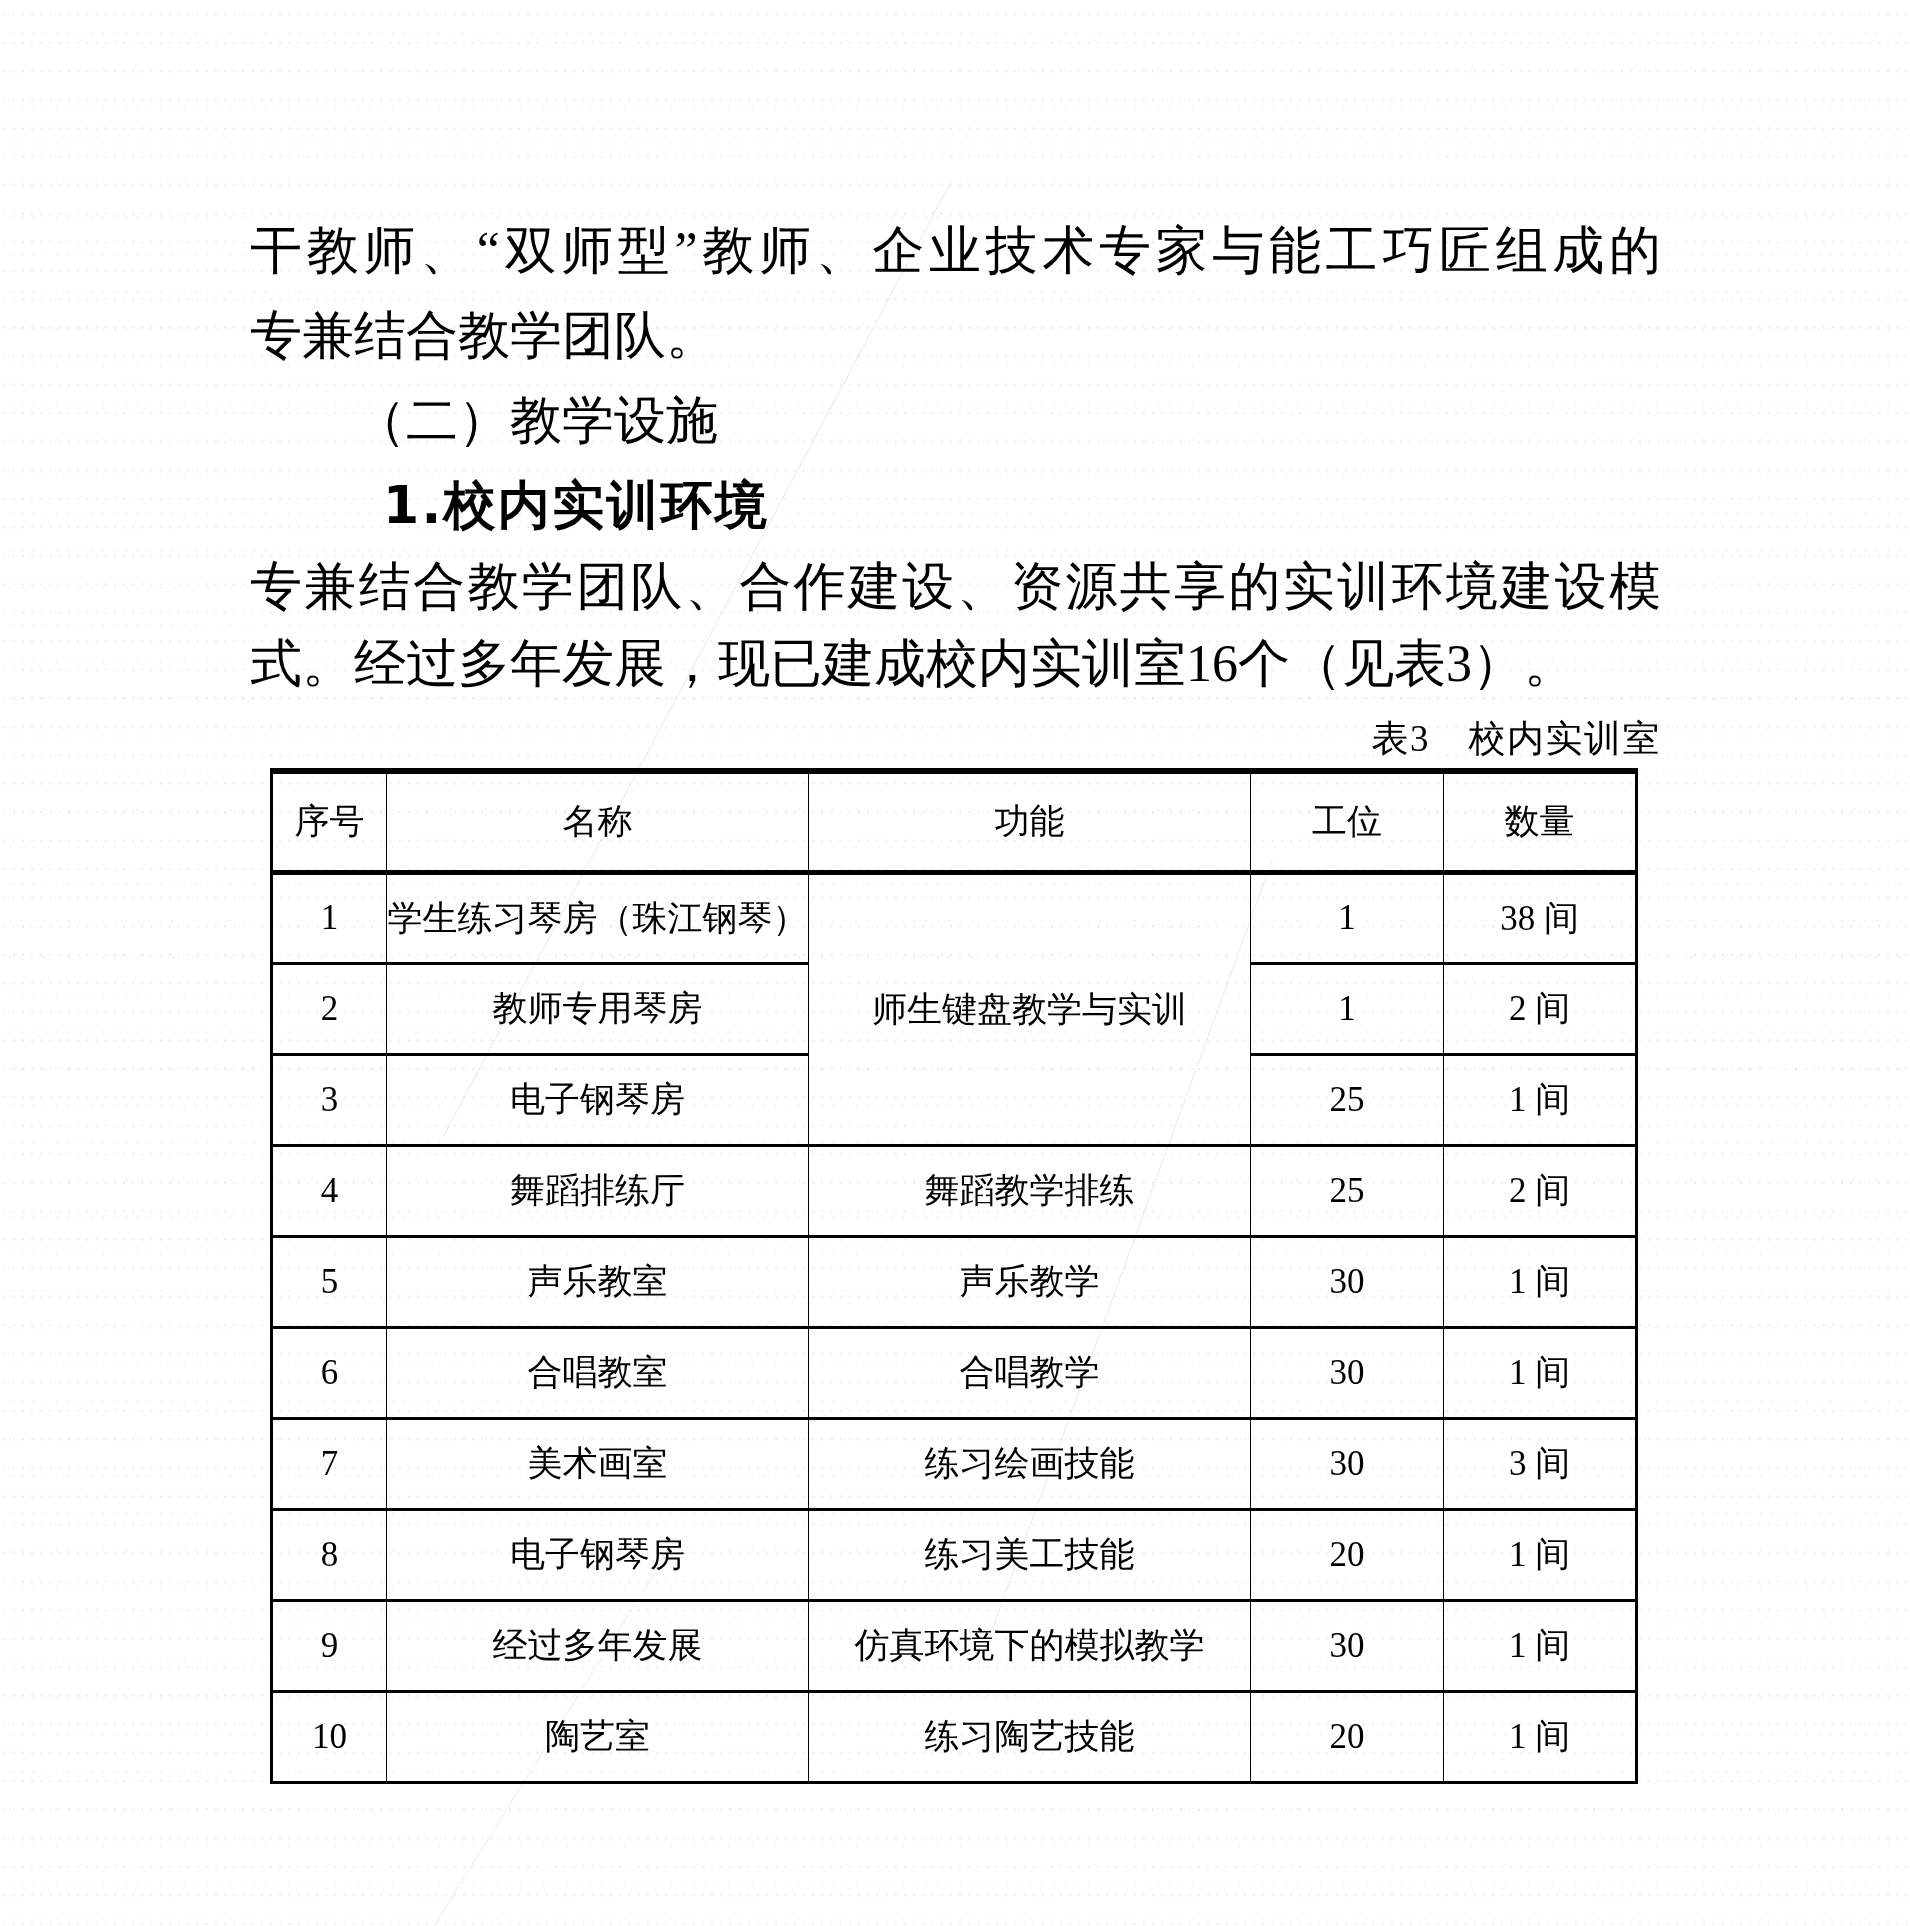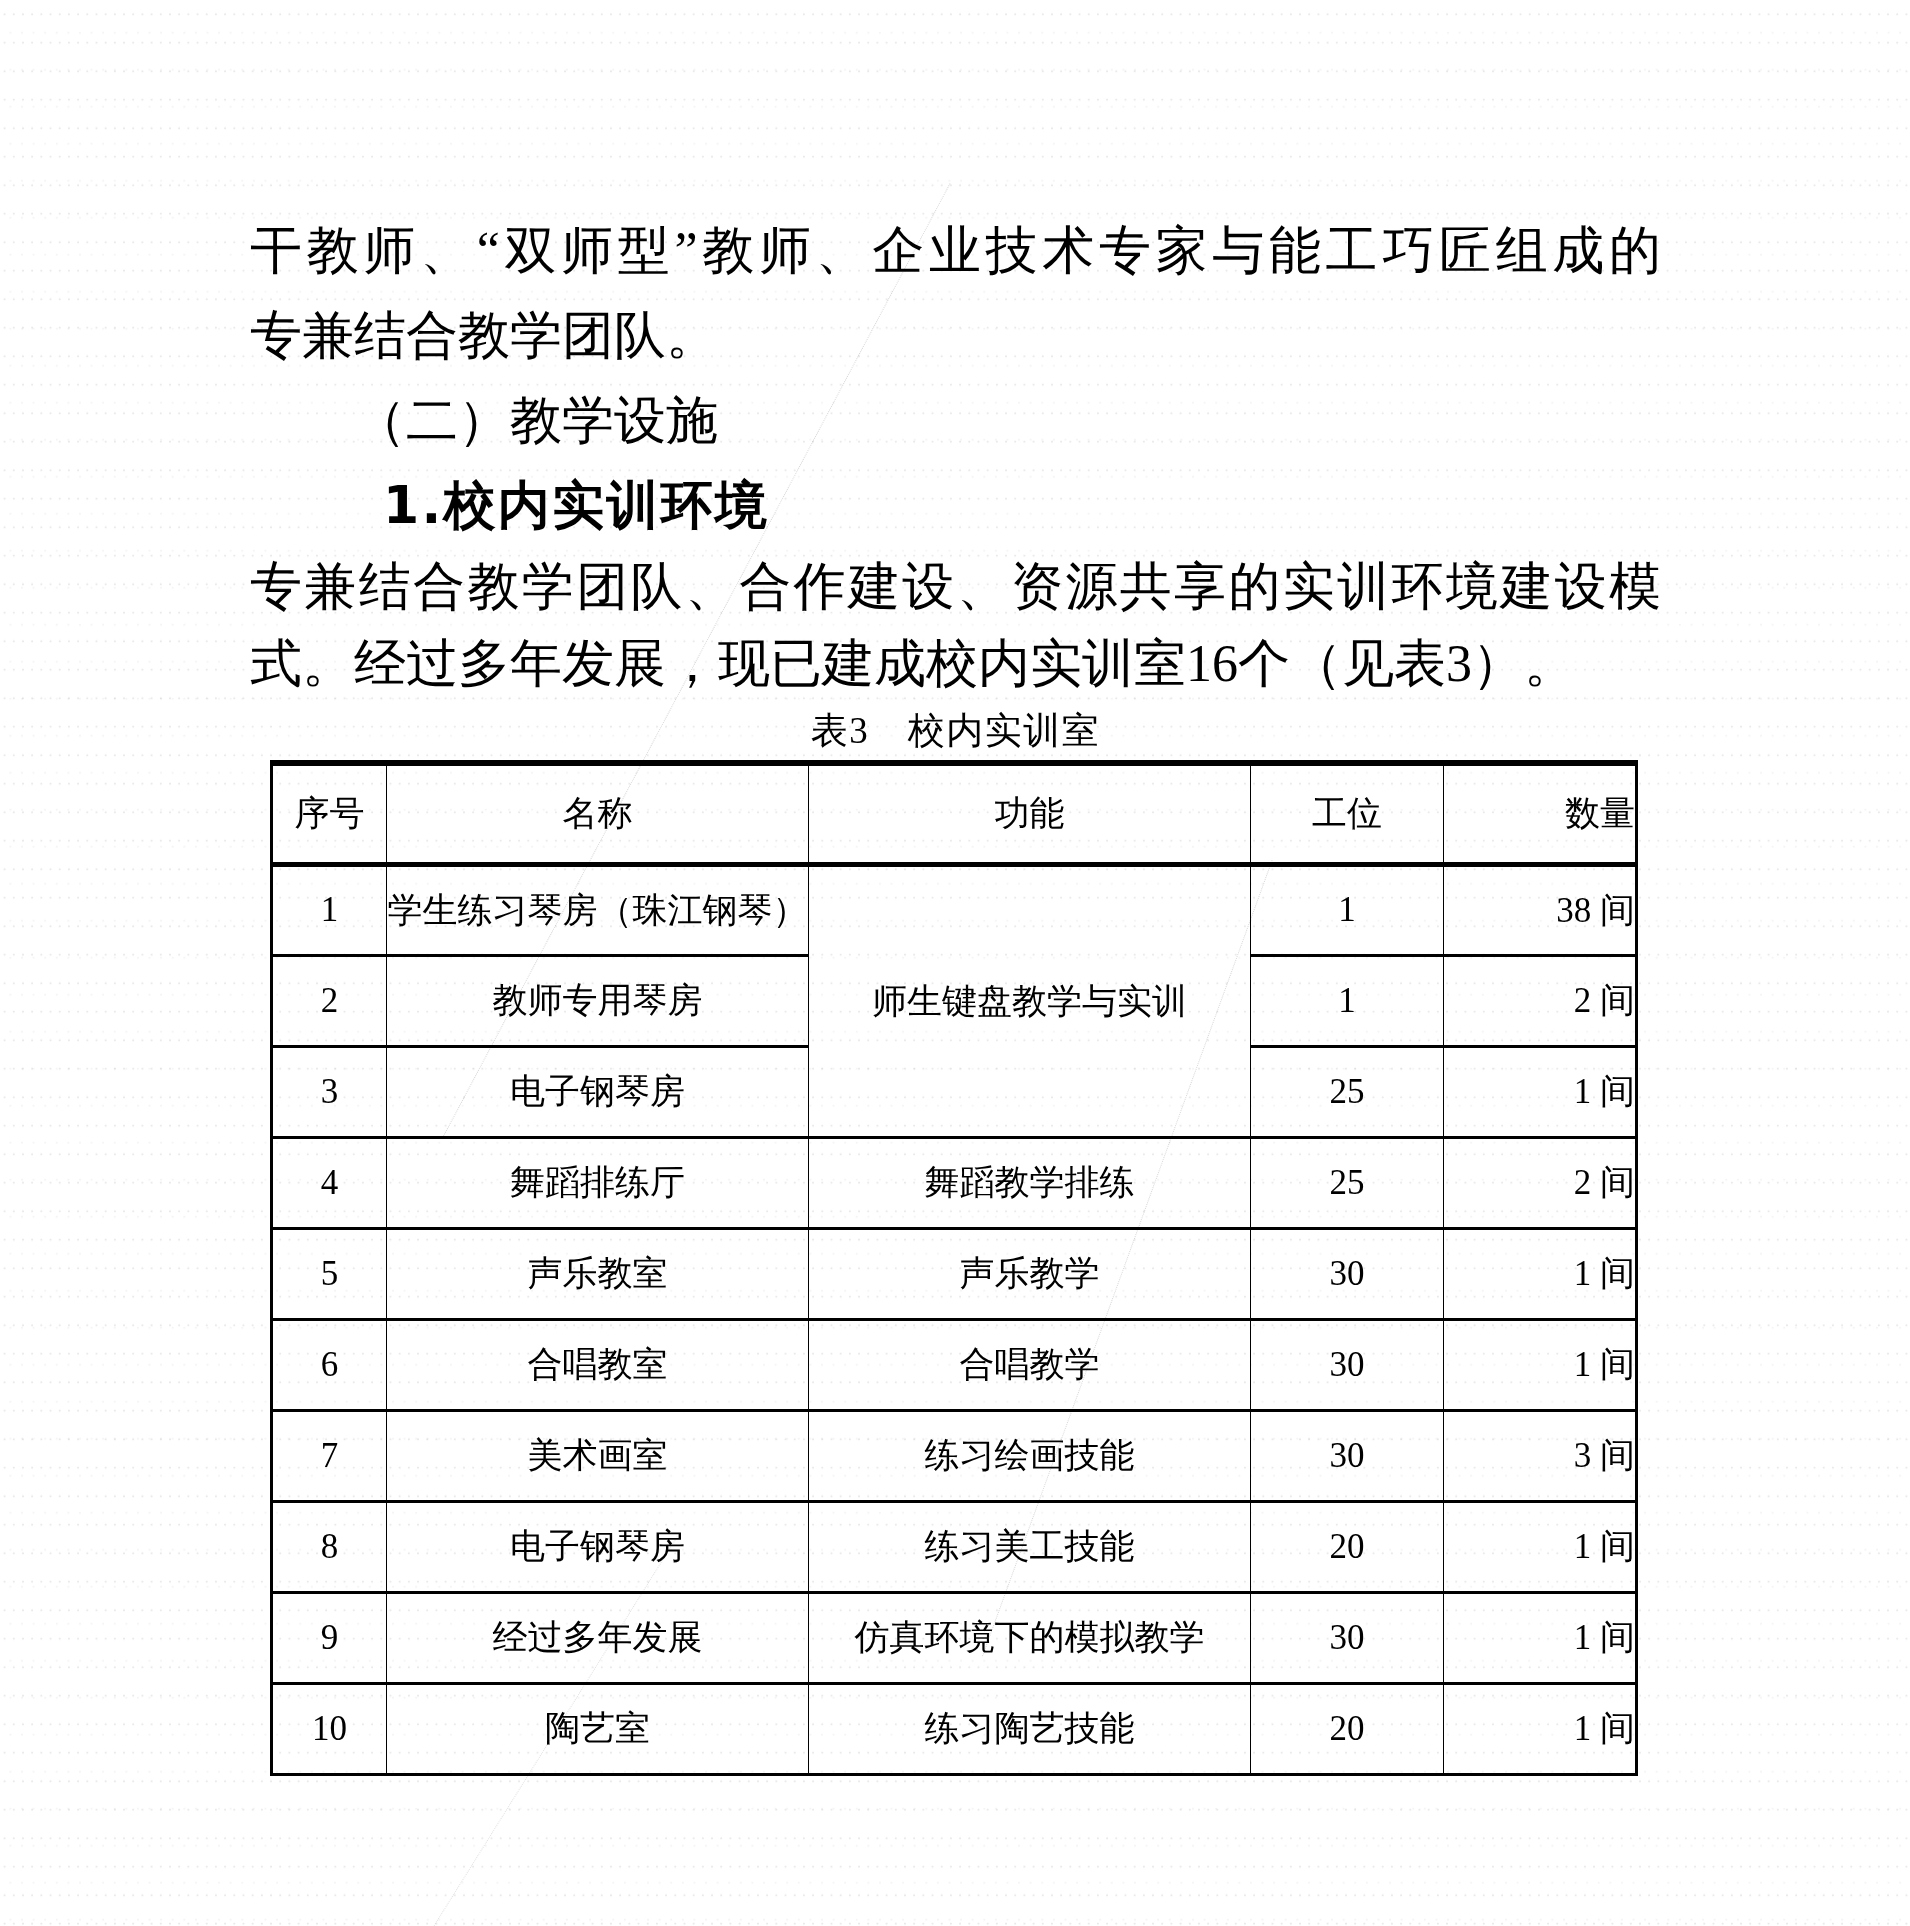--- a/index.html
+++ b/index.html
@@ -39,25 +39,25 @@
   .h2 { }
   .h3 {
     font-family: "DejaVu Sans", "Liberation Sans", sans-serif;
     font-weight: bold;
     padding-left: 133px;
     letter-spacing: 2.3px;
   }
 
   
   .tbl-title {
-    margin-top: 0px;
+    margin-top: 8px;
     height: 58px;
     line-height: 58px;
     font-size: 37px;
-    text-align: center;
+    text-align: right;
     letter-spacing: 1.5px;
     font-family: Liberation Serif, serif;
   }
   table.main {
     margin-left: 20px;
     width: 1365px;
     table-layout: fixed;
     border-collapse: collapse;
   }
   table.main col.c-no   { width: 115px; }
@@ -70,21 +70,21 @@
     border-top-width: 3.5px;
     border-bottom-width: 3.5px;
     text-align: center;
     vertical-align: middle;
     font-size: 35px;
     font-weight: normal;
     padding: 0;
     overflow: hidden;
   }
   table.main th:first-child, table.main td:first-child { border-left-width: 3.1px; }
-  table.main th:last-child,  table.main td:last-child  { border-right-width: 3.1px; text-align: right; }
+  table.main th:last-child,  table.main td:last-child  { border-right-width: 3.1px; }
   table.main thead th {
     height: 101px;
     border-top-width: 6.2px;
     border-bottom-width: 5px;
   }
   table.main tbody td { height: 91px; }
 
   
   .streak {
     position: absolute;

